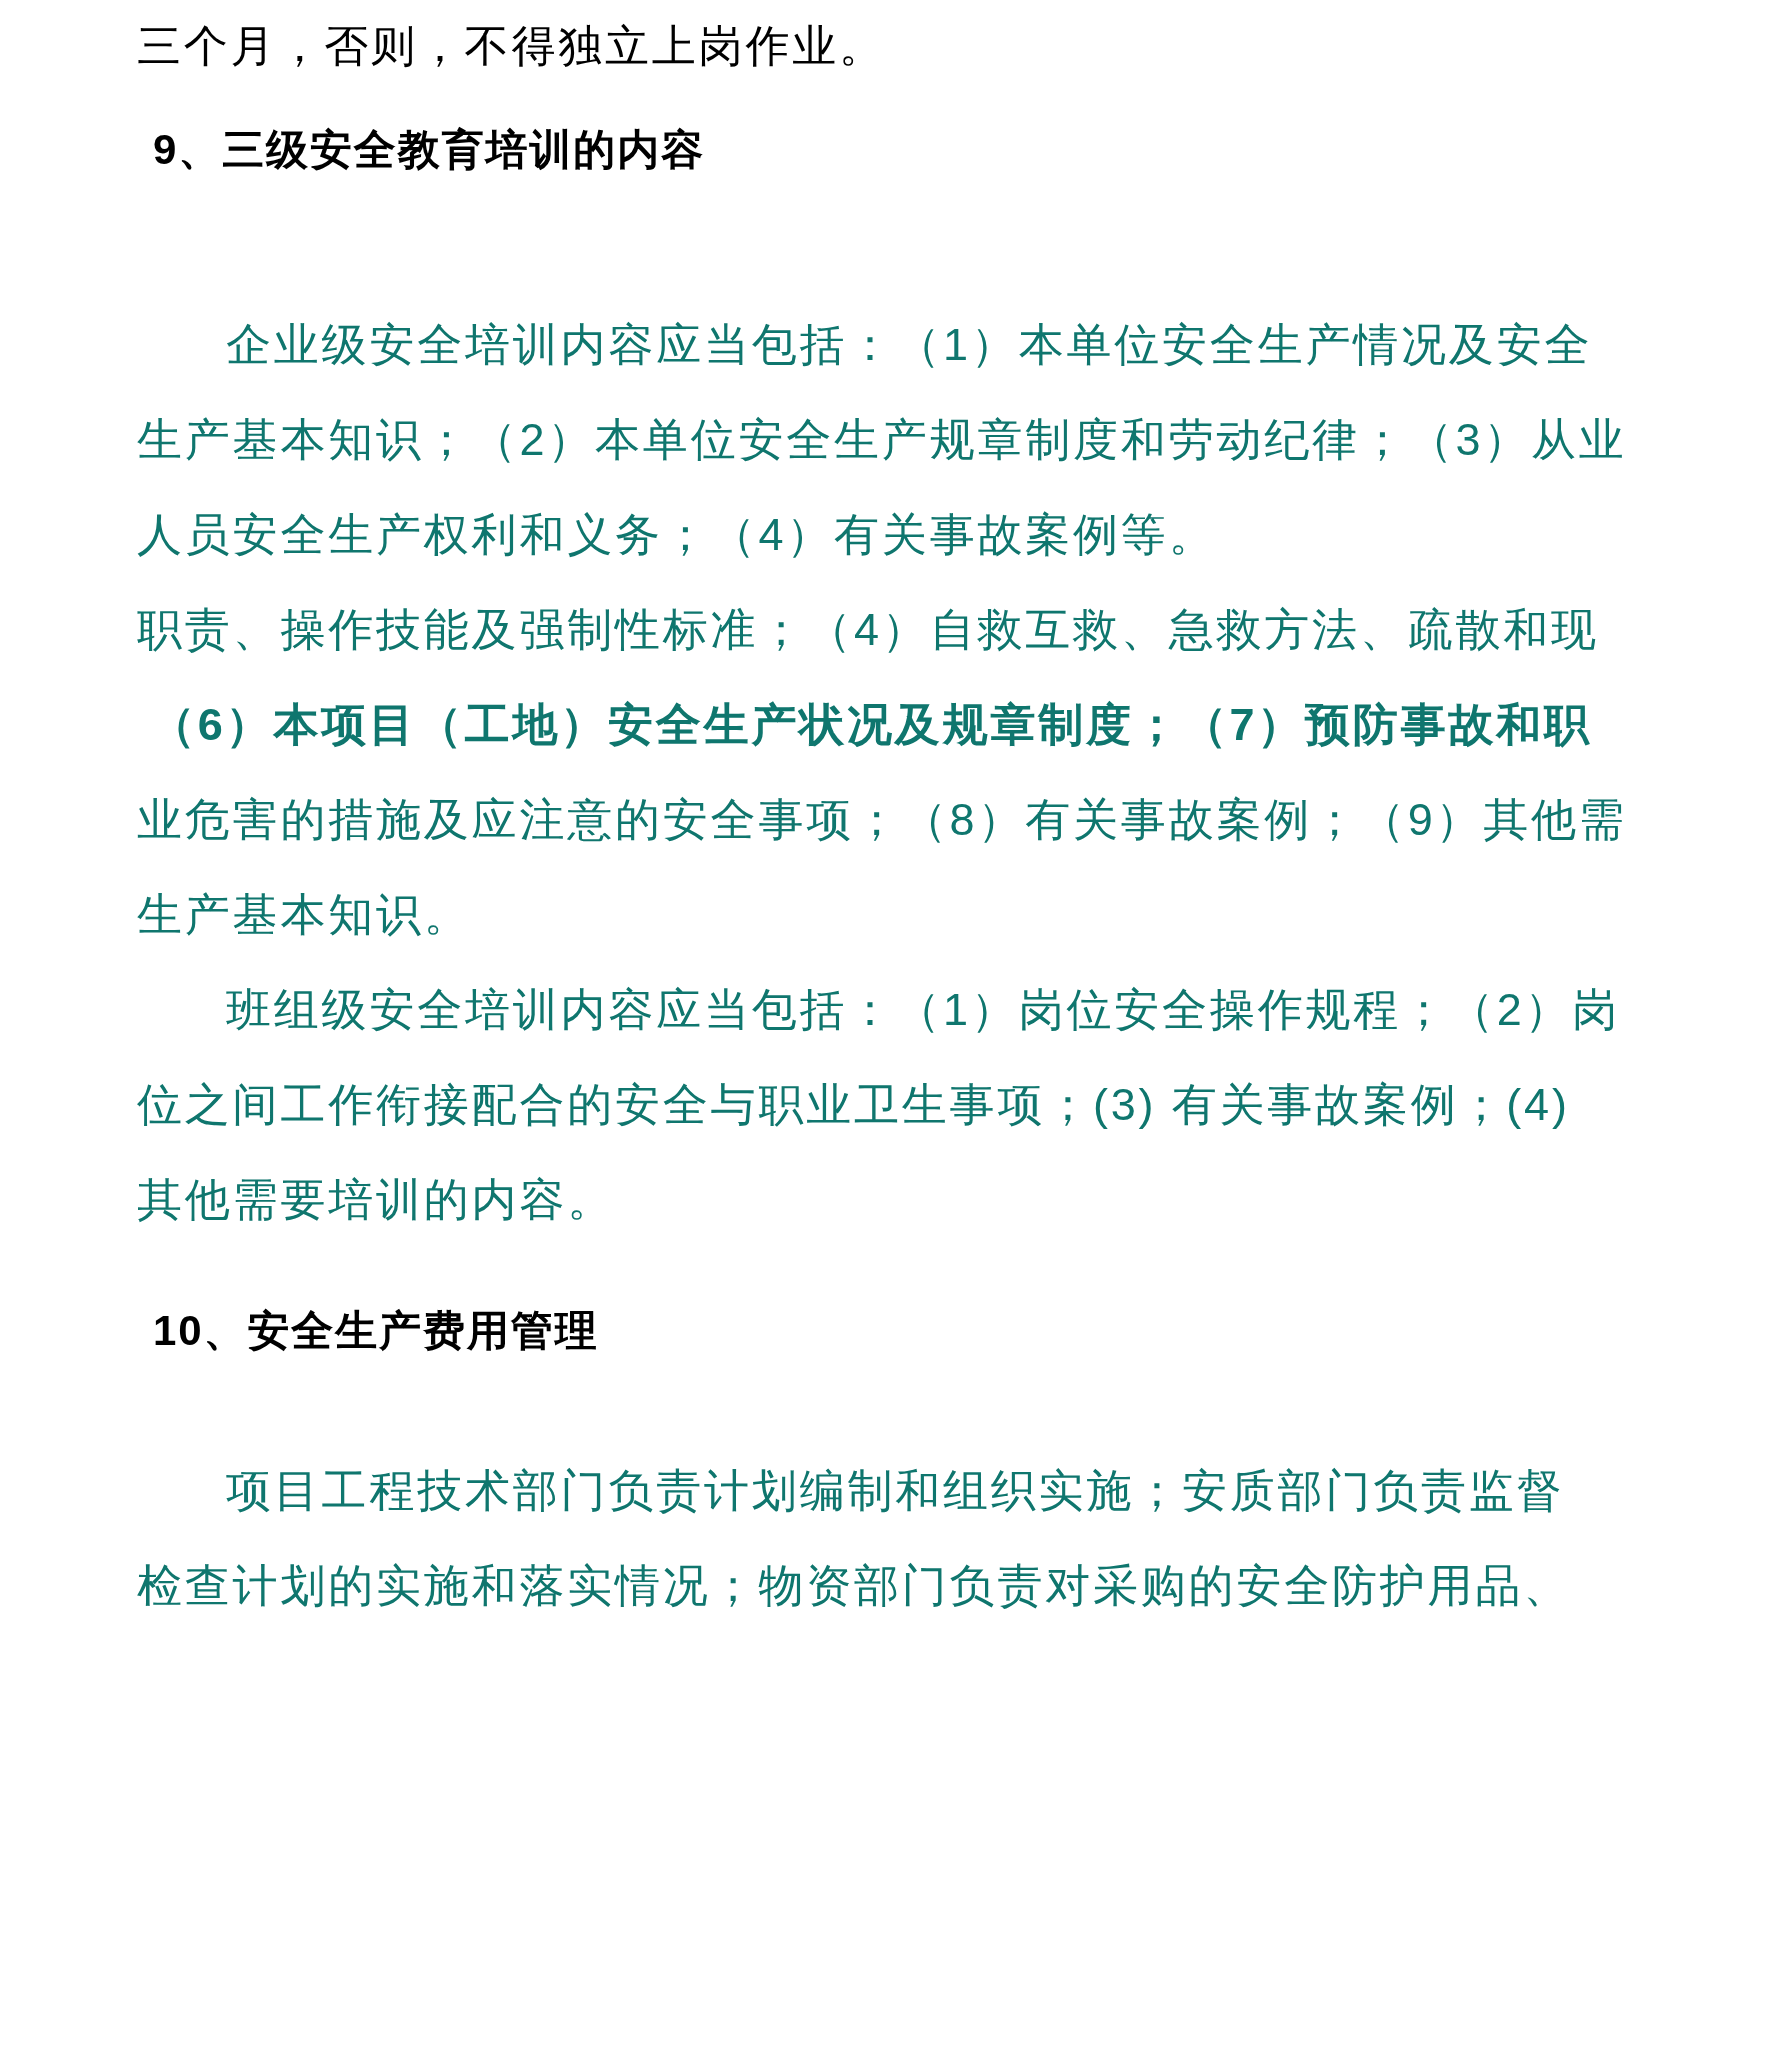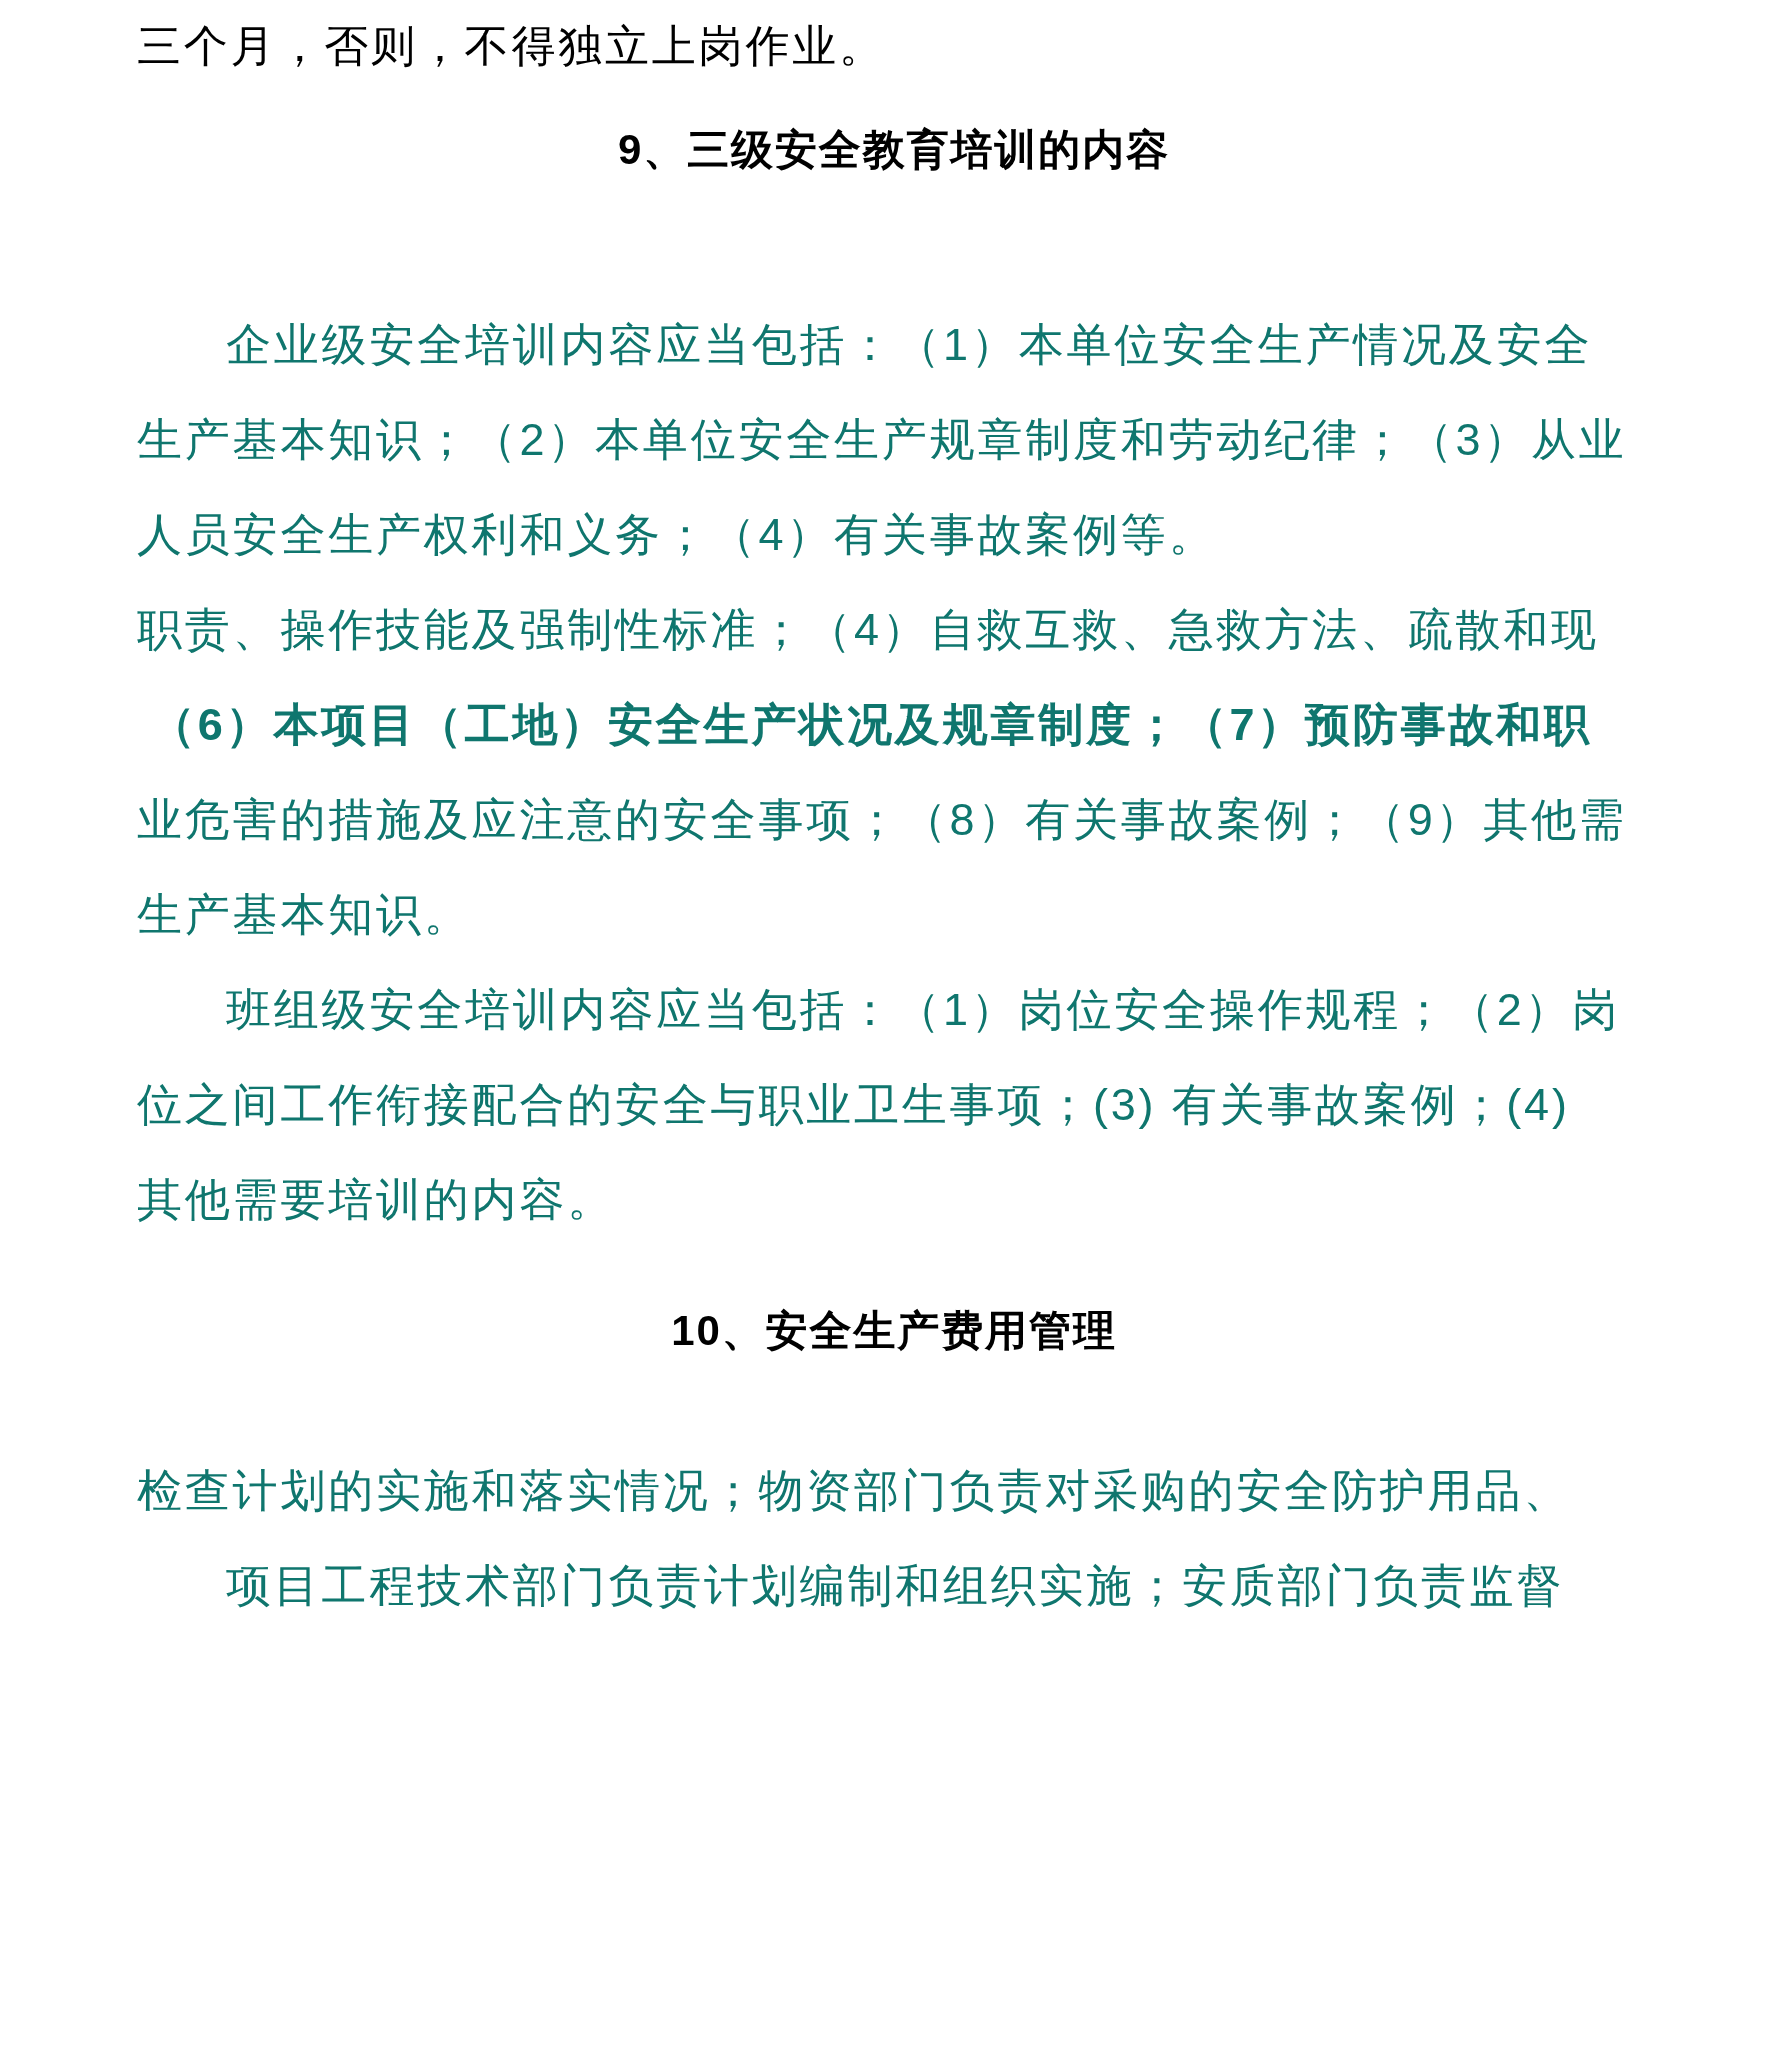--- a/index.html
+++ b/index.html
@@ -25,21 +25,20 @@
   .intro-line {
     margin-top:21px;
     height:49px;
     line-height:49px;
     font-size:44px;
     letter-spacing:2.8px;
     white-space:nowrap;
   }
   .heading {
     margin:16px;
-    text-align:center;
     font-size:42px;
     font-weight:bold;
     letter-spacing:1.9px;
     height:49px;
     line-height:49px;
   }
   .heading-9 { margin-top:55px; }
   .heading-10 { margin-top:59px; }
 
   .block-a { margin-top:123px; }
@@ -91,22 +90,22 @@
       <div class="body-line">生产基本知识。</div>
 
       <div class="body-line ind">班组级安全培训内容应当包括：（1）岗位安全操作规程；（2）岗</div>
       <div class="body-line">位之间工作衔接配合的安全与职业卫生事项；(3) 有关事故案例；(4)</div>
       <div class="body-line">其他需要培训的内容。</div>
     </div>
 
     <h2 class="heading heading-10">10、安全生产费用管理</h2>
 
     <div class="block-b">
+      <div class="body-line ind">项目工程技术部门负责计划编制和组织实施；安质部门负责监督</div>
       <div class="body-line">检查计划的实施和落实情况；物资部门负责对采购的安全防护用品、</div>
-      <div class="body-line ind">项目工程技术部门负责计划编制和组织实施；安质部门负责监督</div>
       <div class="body-line">材料、机具的质量和数量及发放进行监督；财务部门负责登记、建帐、</div>
       <div class="body-line">统计、汇总工作。</div>
     </div>
 
   </div>
 
   <div class="watermark">
     <svg class="wechat-svg" viewBox="0 0 100 86">
 
       <ellipse cx="33" cy="29" rx="27" ry="23" fill="#ffffff" stroke="#b8b8b8" stroke-width="2.5"></ellipse>

